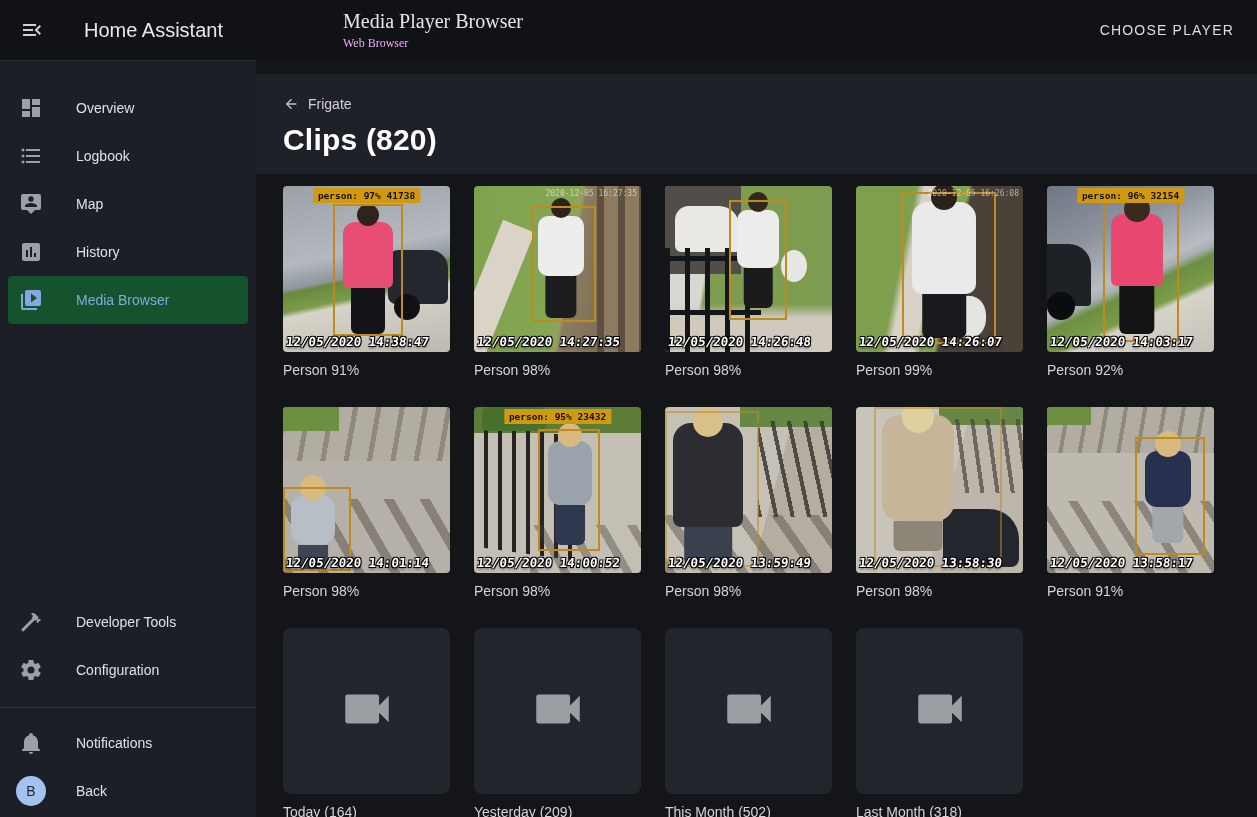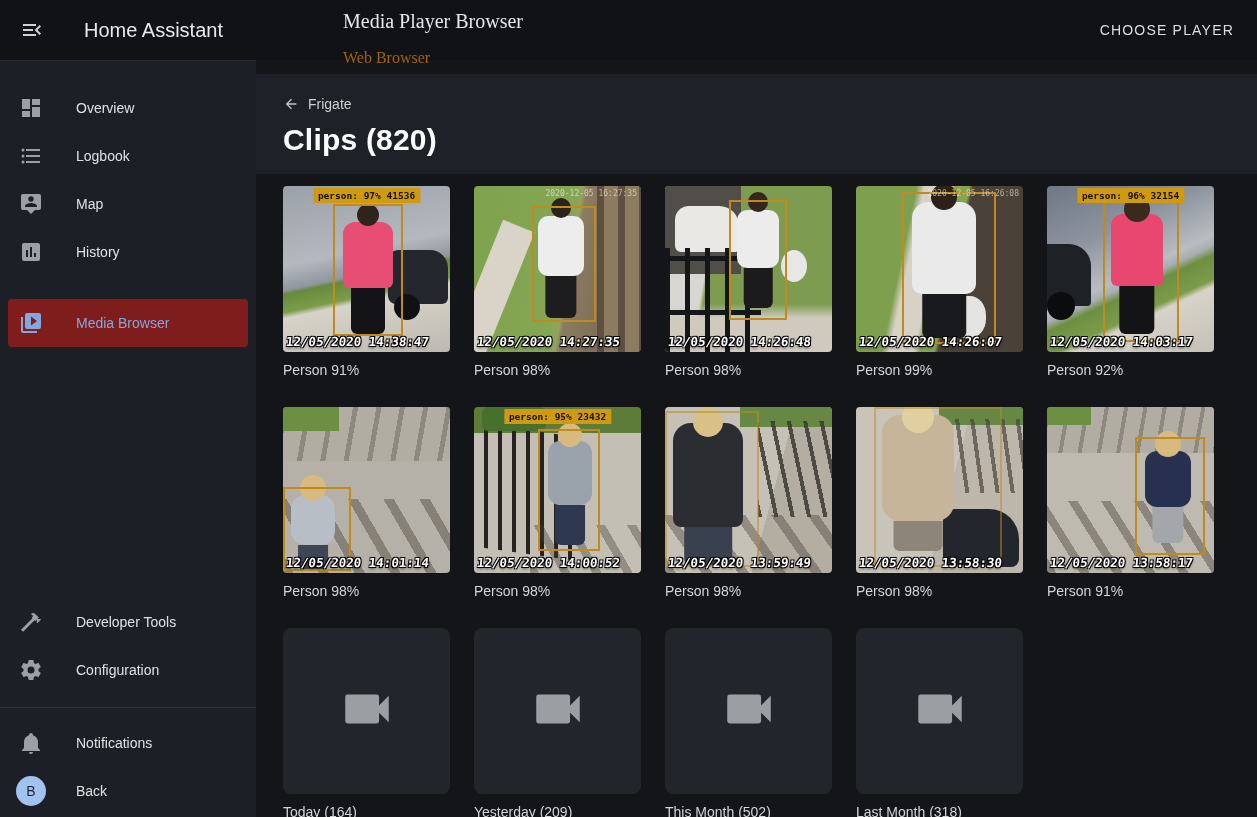--- a/index.html
+++ b/index.html
@@ -6,31 +6,31 @@
   html, body { width: 1257px; height: 817px; overflow: hidden; }
   body { font-family: "Liberation Sans", sans-serif; background: #131518; position: relative; }
 
   
   .appbar { position: absolute; top: 0; left: 0; width: 1257px; height: 60px; background: #101215; z-index: 30; }
   .menu-btn { position: absolute; left: 20px; top: 18px; width: 24px; height: 24px; color: #cfd2d5; cursor: pointer; }
   .menu-btn svg { width: 24px; height: 24px; fill: currentColor; }
   .ha-title { position: absolute; left: 84px; top: 50%; transform: translateY(-50%); font-size: 20px; color: #e7e8ea; font-weight: 400; }
   .panel-title { position: absolute; left: 343px; top: 9px; font-family: Liberation Serif, serif; }
   .panel-title .t1 { font-size: 20px; color: #e7e8ea; font-weight: 400; line-height: 24px; }
-  .panel-title .t2 { font-size: 16px; color: #a16207; margin-top: 16px; }
+  .panel-title .t2 { font-size: 12px; color: #f0abfc; margin-top: 3px; }
   .choose-btn { position: absolute; right: 21px; top: 50%; transform: translateY(-50%); font-size: 14px; font-weight: 400; letter-spacing: 1.2px; color: #dddfe1; cursor: pointer; padding: 8px 2px; }
 
   
   .sidebar { position: absolute; left: 0; top: 60px; width: 256px; height: 757px; background: #1c2026; border-top: 1px solid #272b31; display: flex; flex-direction: column; z-index: 20; }
   .nav-list { padding-top: 23px; }
   .nav-item { height: 48px; display: flex; align-items: center; margin: 0 8px; border-radius: 4px; cursor: pointer; }
   .nav-item .ic { width: 24px; height: 24px; margin-left: 11px; color: #9aa0a6; flex: none; }
   .nav-item .ic svg { width: 24px; height: 24px; fill: currentColor; }
   .nav-item .lbl { margin-left: 33px; font-size: 14px; font-weight: 500; color: #dfe1e4; }
-  .nav-item.selected { background: #7f1d1d; margin-top: 23px; }
+  .nav-item.selected { background: #14532d; }
   .nav-item.selected .ic { color: #84a8dd; }
   .nav-item.selected .lbl { color: #84a8dd; }
   .spacer { flex: 1; }
   .sb-divider { height: 1px; background: #31353b; margin: 13px 0 11px 0; }
   .avatar { width: 30px; height: 30px; border-radius: 50%; background: #a2c3ee; color: #1a2636; display: flex; align-items: center; justify-content: center; font-size: 14px; font-weight: 400; margin-left: 8px; flex: none; }
   .nav-item.profile .lbl { margin-left: 30px; }
   .sb-bottom-pad { height: 2px; }
 
   
   .main { position: absolute; left: 256px; top: 74px; width: 1001px; height: 757px; background: #131518; }
@@ -226,21 +226,21 @@
   </div>
 
   <div class="grid-area">
     <div class="grid">
 
       <div class="card">
         <div class="thumb s1">
           <div class="prop"></div>
           <div class="person"></div>
           <div class="bbox"></div>
-          <div class="chip">person: 97% 41536</div>
+          <div class="chip">person: 97% 41738</div>
           <div class="ts">12/05/2020 14:38:47</div>
         </div>
         <div class="caption">Person 91%</div>
       </div>
 
       <div class="card">
         <div class="thumb s2">
           <div class="prop"></div>
           <div class="prop2"></div>
           <div class="person"></div>

